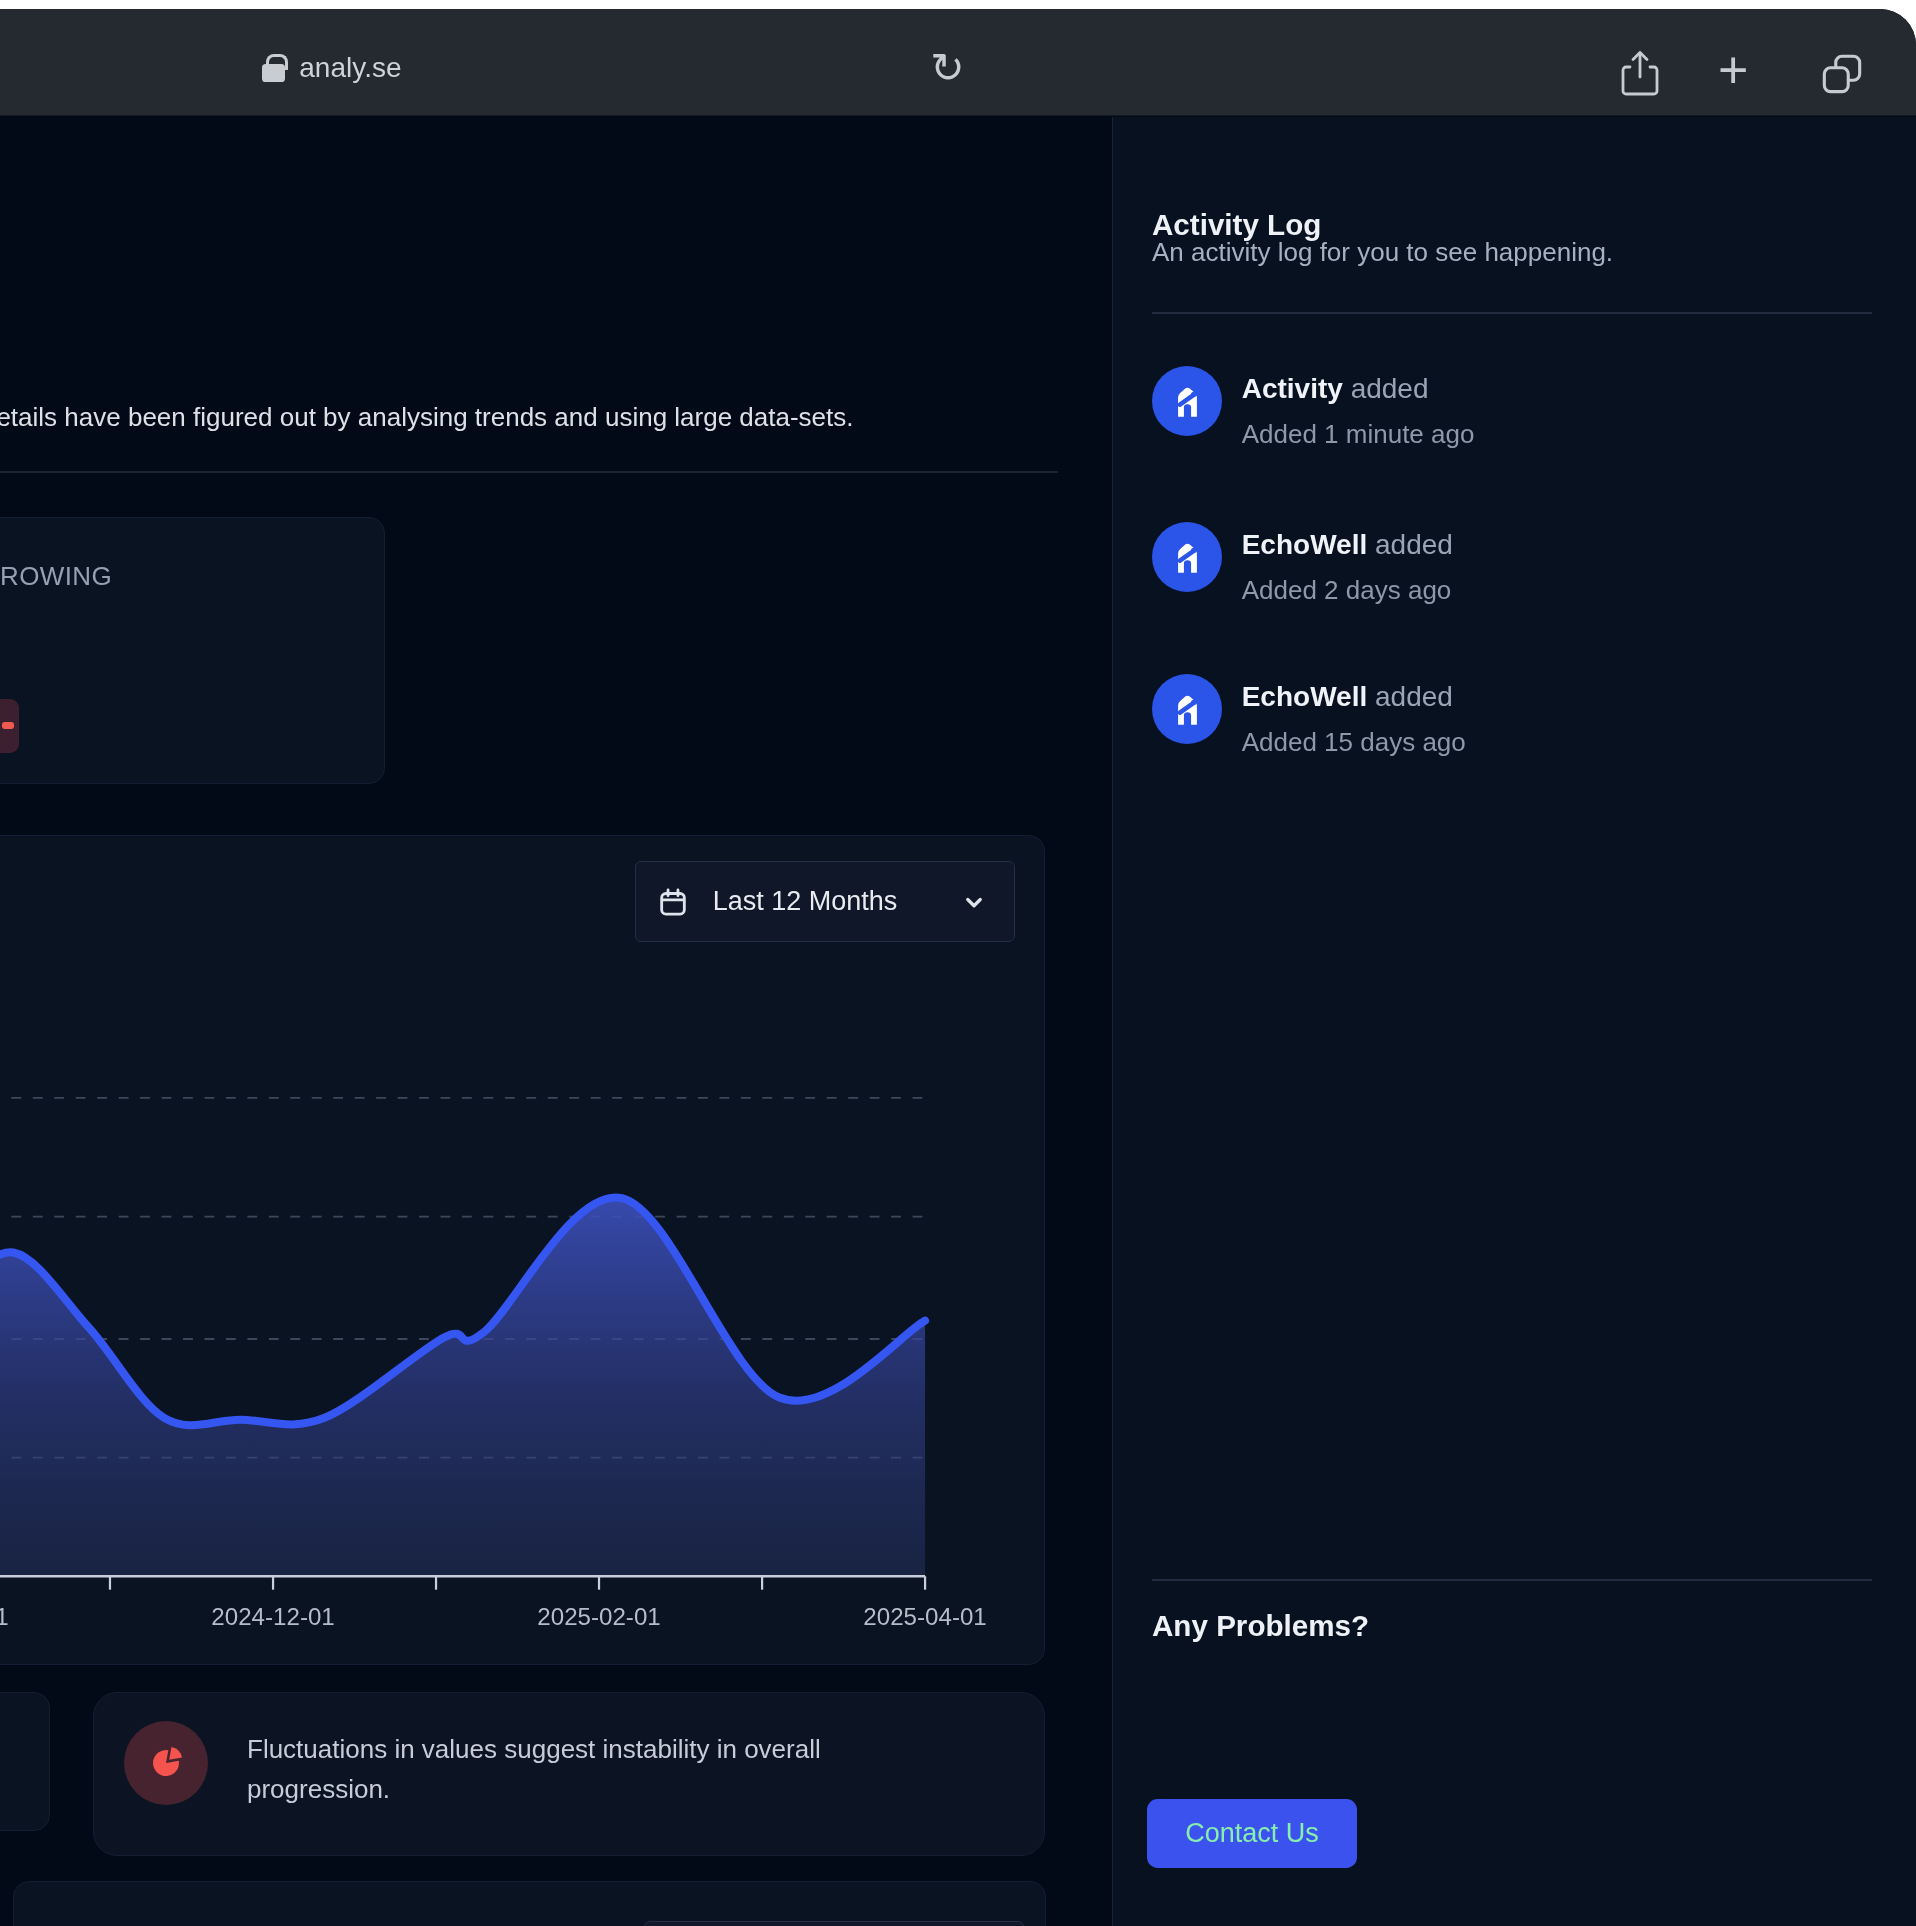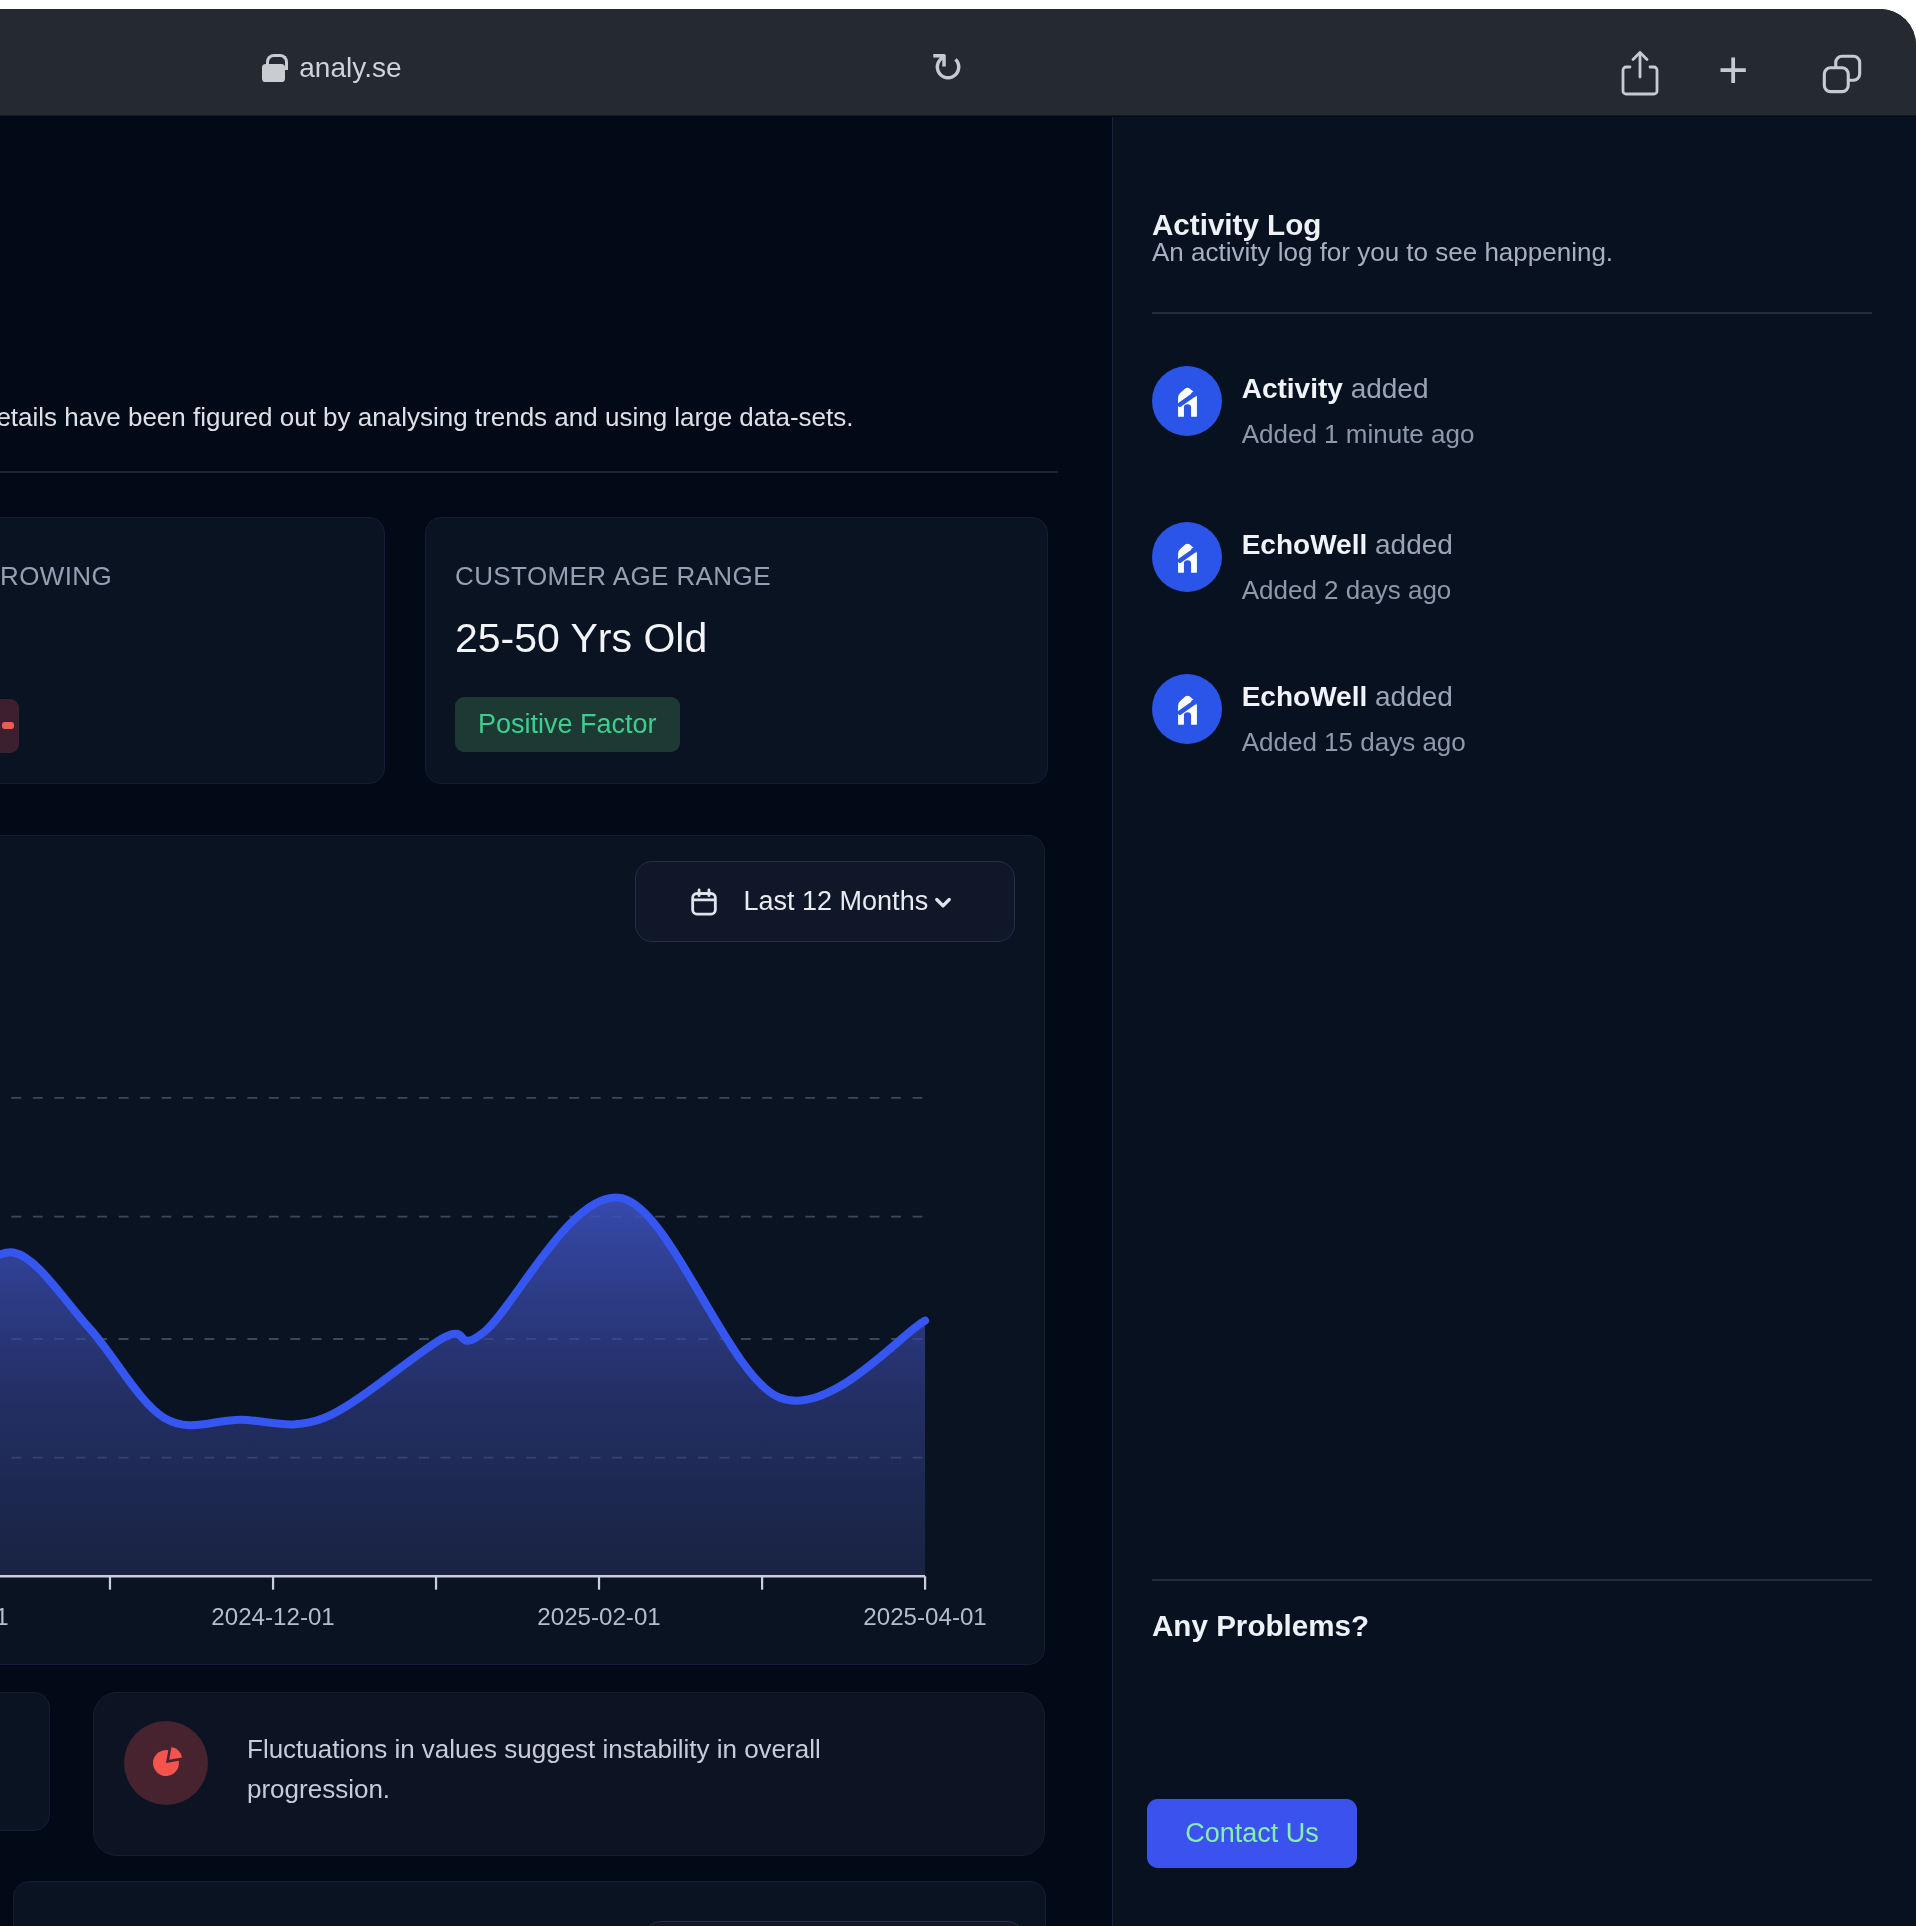--- a/index.html
+++ b/index.html
@@ -49,22 +49,22 @@
     color:#3ecf8e; font-size:27px; }
   .badge-red { position:absolute; left:-61px; top:181px; width:213px; height:54px;
     border-radius:9px; background:#3c2030; }
   .red-mark { position:absolute; right:5.4px; top:23px; width:11.6px; height:7.2px;
     border-radius:2.7px; background:#ef5a50; }
 
   .chart-card { left:-54px; top:690px; width:1099px; height:830px; overflow:hidden; }
   #trend-svg { position:absolute; inset:0; }
 
   .range-btn { position:absolute; display:flex; align-items:center;
-    justify-content:center; padding:0 25px 0 19.7px; width:380px; height:81px;
-    background:#0f1729; border:1.3px solid #242e47; border-radius:17px;
+    justify-content:space-between; padding:0 25px 0 19.7px; width:380px; height:81px;
+    background:#0f1729; border:1.3px solid #242e47; border-radius:6px;
     color:#e8ebf0; cursor:pointer; }
   .range-btn .lbl-grp { display:flex; align-items:center; gap:23px; }
   .range-btn span { font-size:27px; color:#e8ebf0; }
   .rb-1 { left:688px; top:25px; }
   .rb-2 { left:630px; top:39px; }
 
   .sliver-card { left:-36px; top:1547px; width:86px; height:139px; }
   .note-card { left:93px; top:1547px; width:952px; height:164px;
     border-radius:24px; background:#0c1424; }
   .pie-badge { position:absolute; left:30px; top:28px; width:84px; height:84px;
@@ -129,25 +129,20 @@
     <div class="intro">etails have been figured out by analysing trends and using large data-sets.</div>
     <div class="hdiv"></div>
 
     <div class="card stat-left">
       <div class="stat-label" style="left:133px; top:43px;">ROWING</div>
       <div class="badge-red">
         <span class="red-mark"></span>
       </div>
     </div>
 
-    <div class="card stat-right">
-      <div class="stat-label" style="left:29px; top:43px;">CUSTOMER AGE RANGE</div>
-      <div class="stat-value">25-50 Yrs Old</div>
-      <div class="badge-green">Positive Factor</div>
-    </div>
 
     <div class="card chart-card">
       <svg id="trend-svg" viewBox="0 0 1227 927">
           <defs>
             <linearGradient id="ag" x1="0" y1="380" x2="0" y2="828" gradientUnits="userSpaceOnUse">
       <stop offset="0" stop-color="#3e52c4" stop-opacity="0.92"></stop>
       <stop offset="0.55" stop-color="#32408e" stop-opacity="0.62"></stop>
       <stop offset="1" stop-color="#2d386e" stop-opacity="0.42"></stop>
     </linearGradient>
           </defs>

